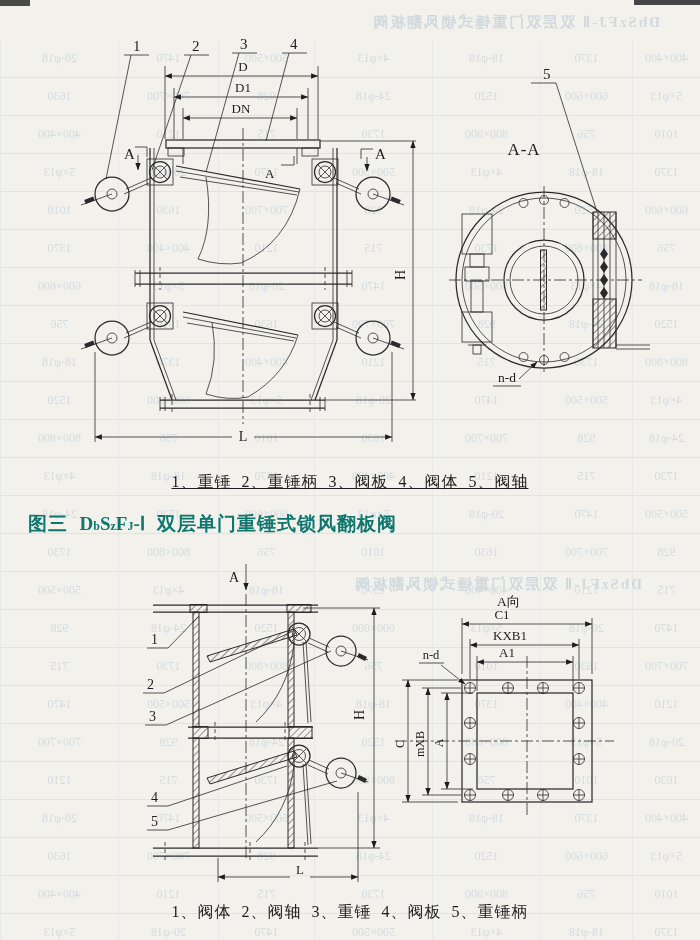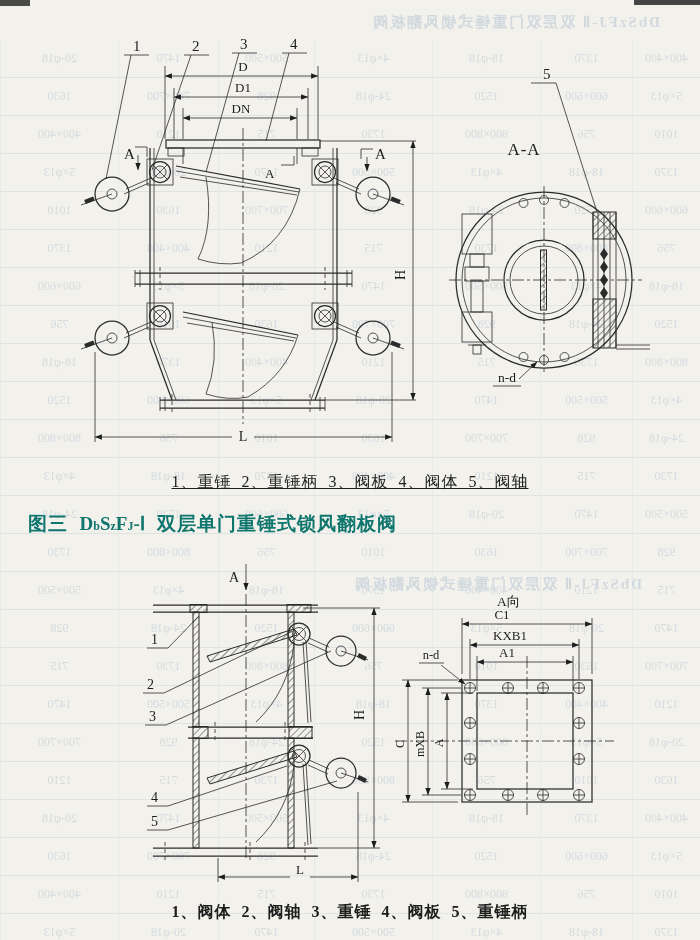--- a/index.html
+++ b/index.html
@@ -634,15 +634,15 @@
       </g>
 
       <g>
         <text x="431" y="99" font-size="12.5" text-anchor="middle">n-d</text>
         <line x1="419" y1="103" x2="444" y2="103" class="t"></line>
         <line x1="441" y1="105" x2="465" y2="124" class="t" marker-end="url(#ar4)"></line>
       </g>
     </g>
   </svg>
 
-  <div class="caption" style="top:902px;font-weight:bold;">1、阀体  2、阀轴  3、重锤  4、阀板  5、重锤柄</div>
+  <div class="caption" style="top:902px;">1、阀体  2、阀轴  3、重锤  4、阀板  5、重锤柄</div>
 
 </div>
 
 </body></html>

